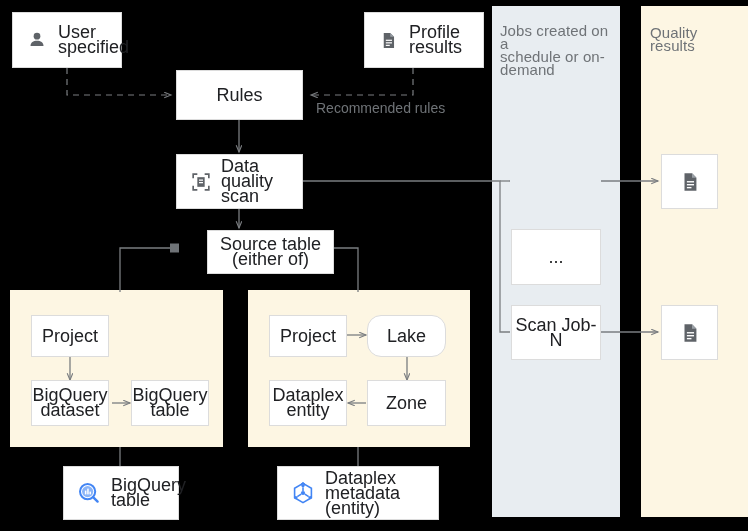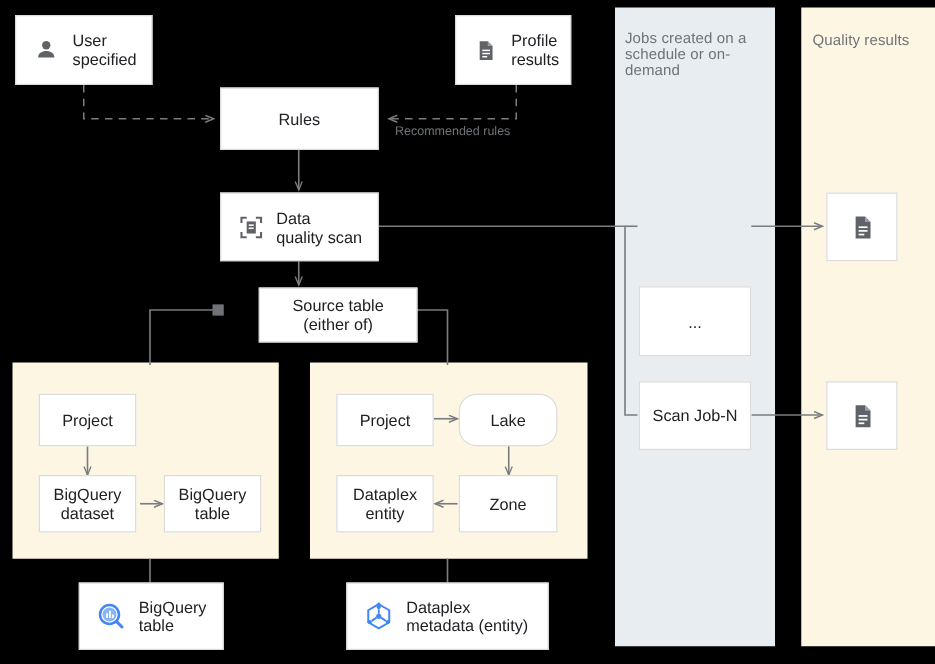--- a/index.html
+++ b/index.html
@@ -5,29 +5,29 @@
   html,body{margin:0;padding:0;background:#000;}
   body{font-family:"Liberation Sans",sans-serif;}
   #stage{position:relative;width:748px;height:531px;background:#000;overflow:hidden;}
 
   
   .panel{position:absolute;}
   .panel.cream{background:#fdf6e3;}
   .panel.grayblue{background:#e8edf1;}
 
   .panel-label{
-    position:absolute;color:#6f7377;font-size:12px;line-height:13px;
+    position:absolute;color:#6f7377;font-size:15px;line-height:13px;
     letter-spacing:.1px;
   }
 
   
   .node{
     position:absolute;background:#fff;border:1px solid #dcdcdc;
     display:flex;align-items:center;justify-content:center;
-    color:#202124;font-size:13px;line-height:15px;text-align:center;
+    color:#202124;font-size:18px;line-height:15px;text-align:center;
     box-sizing:border-box;
   }
   .node.withicon{justify-content:flex-start;padding-left:14px;gap:11px;text-align:left;}
   .node .lbl{white-space:pre-line;}
 
   
   #wires{position:absolute;left:0;top:0;width:748px;height:531px;pointer-events:none;}
 
   
   .icn{flex:0 0 auto;display:block;}
@@ -82,32 +82,32 @@
     <path d="M112,403 L130,403" fill="none" stroke="#7a7d80" stroke-width="1.3" marker-end="url(#ar)"></path>
 
     <path d="M347,335 L366,335" fill="none" stroke="#7a7d80" stroke-width="1.3" marker-end="url(#ar)"></path>
     <path d="M407,357 L407,380" fill="none" stroke="#7a7d80" stroke-width="1.3" marker-end="url(#ar)"></path>
     <path d="M366,403 L348,403" fill="none" stroke="#7a7d80" stroke-width="1.3" marker-end="url(#ar)"></path>
 
     <path d="M120,447 L120,466" fill="none" stroke="#7a7d80" stroke-width="1.3"></path>
     <path d="M358,447 L358,466" fill="none" stroke="#7a7d80" stroke-width="1.3"></path>
   </svg>
 
-  <div style="position:absolute;left:316px;top:100px;color:#6f7377;font-size:10px;">Recommended rules</div>
+  <div style="position:absolute;left:316px;top:100px;color:#6f7377;font-size:14px;">Recommended rules</div>
 
   <div class="node withicon" style="left:12px;top:12px;width:110px;height:56px;">
     <svg class="icn" width="20" height="20" viewBox="0 0 24 24">
       <circle cx="12" cy="7.4" r="4" fill="#5f6368"></circle>
       <path d="M4.2,19.2 C4.2,15.2 7.6,13 12,13 C16.4,13 19.8,15.2 19.8,19.2 Z" fill="#5f6368"></path>
     </svg>
     <span class="lbl">User
 specified</span>
   </div>
 
-  <div class="node withicon" style="left:364px;top:12px;width:93px;height:56px;">
+  <div class="node withicon" style="left:364px;top:12px;width:120px;height:56px;">
     <svg class="icn" width="19" height="19" viewBox="0 0 24 24">
       <path d="M6,2.5 H14.2 L19,7.3 V21.5 H6 Z" fill="#5f6368"></path>
       <path d="M14.2,2.5 V7.3 H19 Z" fill="#9aa0a6"></path>
       <rect x="8.6" y="11" width="7.8" height="1.5" fill="#fff"></rect>
       <rect x="8.6" y="14.2" width="7.8" height="1.5" fill="#fff"></rect>
       <rect x="8.6" y="17.4" width="5" height="1.5" fill="#fff"></rect>
     </svg>
     <span class="lbl">Profile
 results</span>
   </div>

